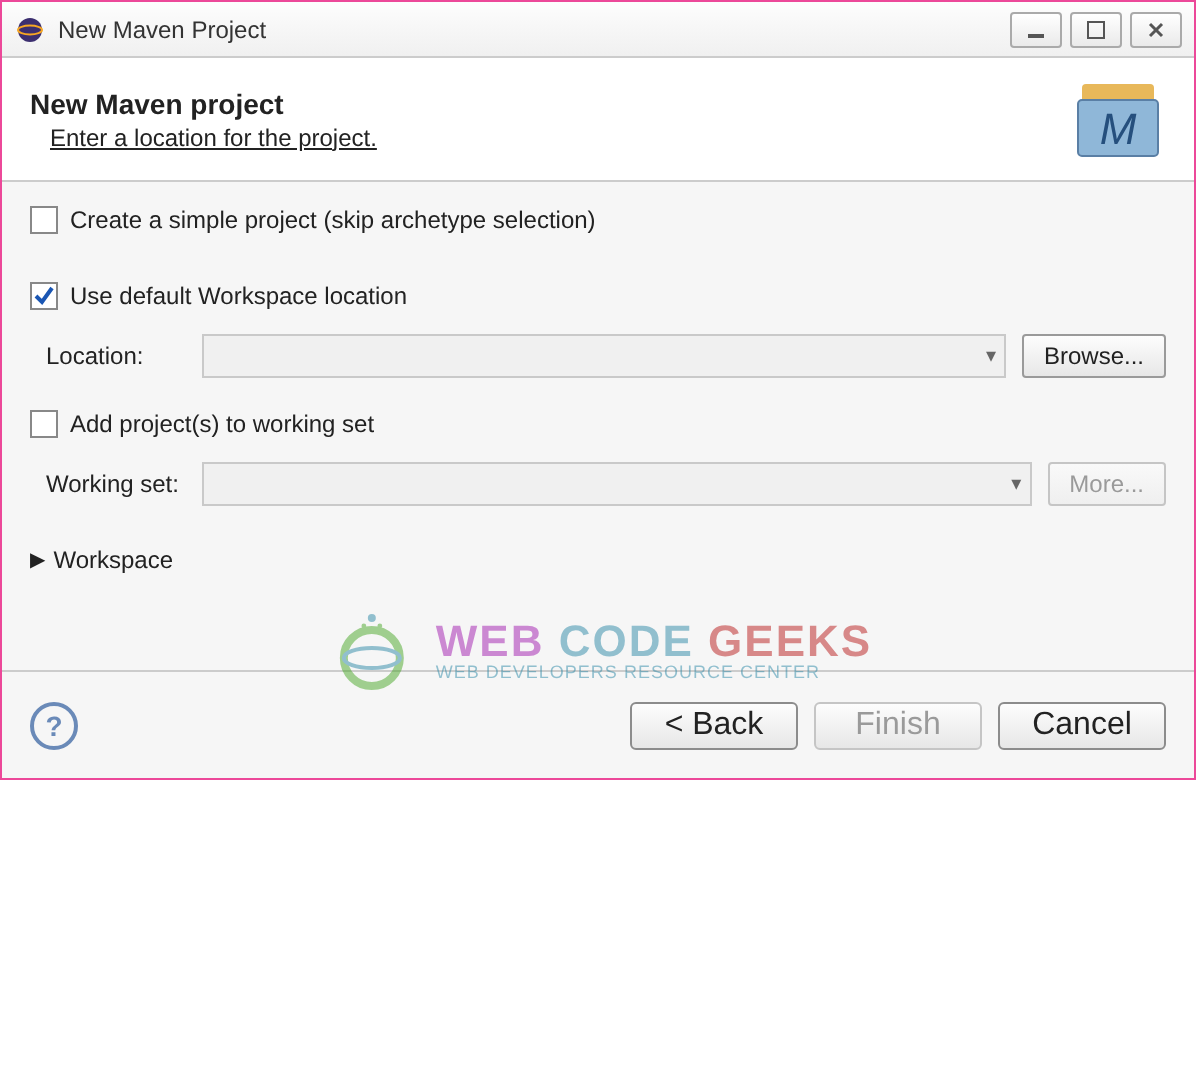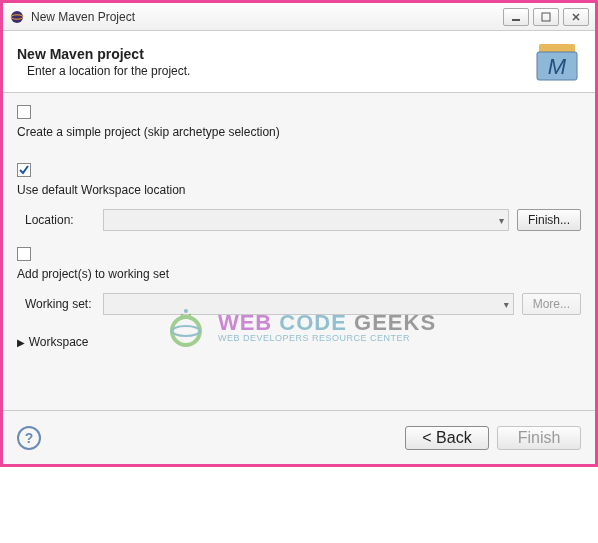--- a/index.html
+++ b/index.html
@@ -1,45 +1,45 @@
 <!DOCTYPE html>
 <html><head>
 <meta charset="utf-8">
 <style>
   * { box-sizing: border-box; font-family: "Segoe UI", Tahoma, sans-serif; }
   body { margin: 0; background: #fff; width: 598px; height: 543px; overflow: hidden; font-size: 12px; color: #222; }
-  .window { width: 598px; height: 467px; display: flex; flex-direction: column; border: 3px solid #ec4899;}
+  .window { width: 598px; height: 390px; display: flex; flex-direction: column; border: 1px solid #ec4899;}
   .titlebar { height: 28px; background: linear-gradient(#fdfdfd,#f0f0f0); border-bottom: 1px solid #ccc; display:flex; align-items:center; padding: 0 6px; gap:6px;}
   .titlebar .ticon { width:16px; height:16px; }
   .titlebar .title { flex:1; font-size:12px; color:#333;}
   .winbtns { display:flex; gap:4px;}
   .winbtn { width:26px; height:18px; border:1px solid #aaa; border-radius:2px; background:linear-gradient(#fff,#eaeaea); display:flex; align-items:center; justify-content:center; font-size:11px; color:#555;}
   .banner { height:62px; background:#fff; border-bottom:1px solid #ccc; display:flex; align-items:center; padding:8px 14px 8px 14px; position:relative;}
   .banner-left { flex:1; }
   .banner h1 { margin:0 0 2px 0; font-size:14px; font-weight:bold;}
-  .banner p { margin:0; font-size:12px; text-indent:10px;}
+  .banner p { margin:0; font-size:12px; text-indent:10px;text-decoration:underline;}
   .banner .mvicon { width:48px; height:48px;}
   .content { flex:1; background:#f6f6f6; padding:12px 14px; position:relative; display:flex; flex-direction:column; gap:10px;}
-  .row { display:flex; gap:6px;flex-direction:column;}
+  .row { display:flex; align-items:center; gap:6px;}
   .chk { width:14px; height:14px; border:1px solid #888; background:#fff; display:inline-flex; align-items:center; justify-content:center; font-size:11px; color:#1a56b3;}
   .chk svg { width:10px; height:10px;}
   .lbl { font-size:12px;}
   .subrow { display:flex; align-items:center; gap:8px; margin: 2px 0 6px 8px;}
   .field-label { width:70px; font-size:12px;}
   .combo { flex:1; height:22px; background:#fff; border:1px solid #adadad; display:flex; align-items:center; justify-content:flex-end; padding:0 4px;}
   .combo .arrow { font-size:10px; color:#666;}
   .btn { height:22px; border:1px solid #9a9a9a; background:linear-gradient(#fdfdfd,#e7e7e7); border-radius:2px; padding:0 10px; font-size:12px; display:flex; align-items:center; justify-content:center;}
   .btn.disabled { color:#9a9a9a; border-color:#c5c5c5; background:linear-gradient(#f9f9f9,#efefef);}
   .combo.disabled { background:#f0f0f0; border-color:#c9c9c9;}
   .adv { display:flex; align-items:center; gap:4px; margin-top:4px; cursor:default;}
   .adv .tri { font-size:10px;}
   .watermark { position:absolute; left:50%; top:210px; transform:translateX(-50%); opacity:.5; display:flex; align-items:center; gap:8px; pointer-events:none;}
   .wm-text { line-height:1;}
   .wm-main { font-size:22px; font-weight:bold; letter-spacing:1px;}
-  .wm-main .g1{color:#a21caf;} .wm-main .g2{color:#2f8aa8;} .wm-main .g3{color:#404040;}
+  .wm-main .g1{color:#a21caf;} .wm-main .g2{color:#2f8aa8;} .wm-main .g3{color:#b91c1c;}
   .wm-sub { font-size:9px; color:#2f8aa8; letter-spacing:.5px;}
   .footer { height:54px; border-top:1px solid #ccc; background:#f6f6f6; display:flex; align-items:center; padding:0 14px; gap:8px;}
   .help { width:24px; height:24px; border-radius:50%; border:2px solid #6a8ab8; color:#6a8ab8; display:flex; align-items:center; justify-content:center; font-size:14px; font-weight:bold;}
   .footer .spacer { flex:1;}
   .fbtn { width:84px; height:24px; border:1px solid #8c8c8c; border-radius:3px; background:linear-gradient(#fdfdfd,#e7e7e7); font-size:16px; display:flex; align-items:center; justify-content:center;}
   .fbtn.primary { border:1px solid #2ea6c9; background:linear-gradient(#e9f8fd,#bfeaf7); box-shadow:0 0 0 1px #7fd2ea inset;}
   .fbtn.disabled { color:#9a9a9a; border-color:#c5c5c5;}
 </style>
 </head>
 <body>
@@ -105,21 +105,21 @@
       </span>
       <span class="lbl">Use default Workspace location</span>
     </div>
 
     <div class="subrow">
       <span class="field-label disabled">Location:</span>
       <div class="combo disabled">
         <span></span>
         <span class="arrow">▾</span>
       </div>
-      <div class="btn">Finish...</div>
+      <div class="btn">Browse...</div>
     </div>
 
     <div class="row">
       <span class="chk"></span>
       <span class="lbl">Add project(s) to working set</span>
     </div>
 
     <div class="subrow">
       <span class="field-label disabled">Working set:</span>
       <div class="combo disabled">
@@ -148,15 +148,16 @@
       </div>
     </div>
 
   </div>
 
   <div class="footer">
     <div class="help">?</div>
     <div class="spacer"></div>
     <div class="fbtn">&lt; Back</div>
     <div class="fbtn disabled">Finish</div>
+    <div class="fbtn">Cancel</div>
   </div>
 
 </div>
 
 </body></html>

